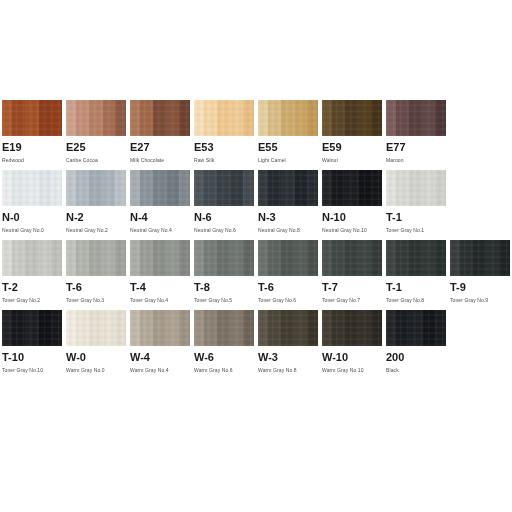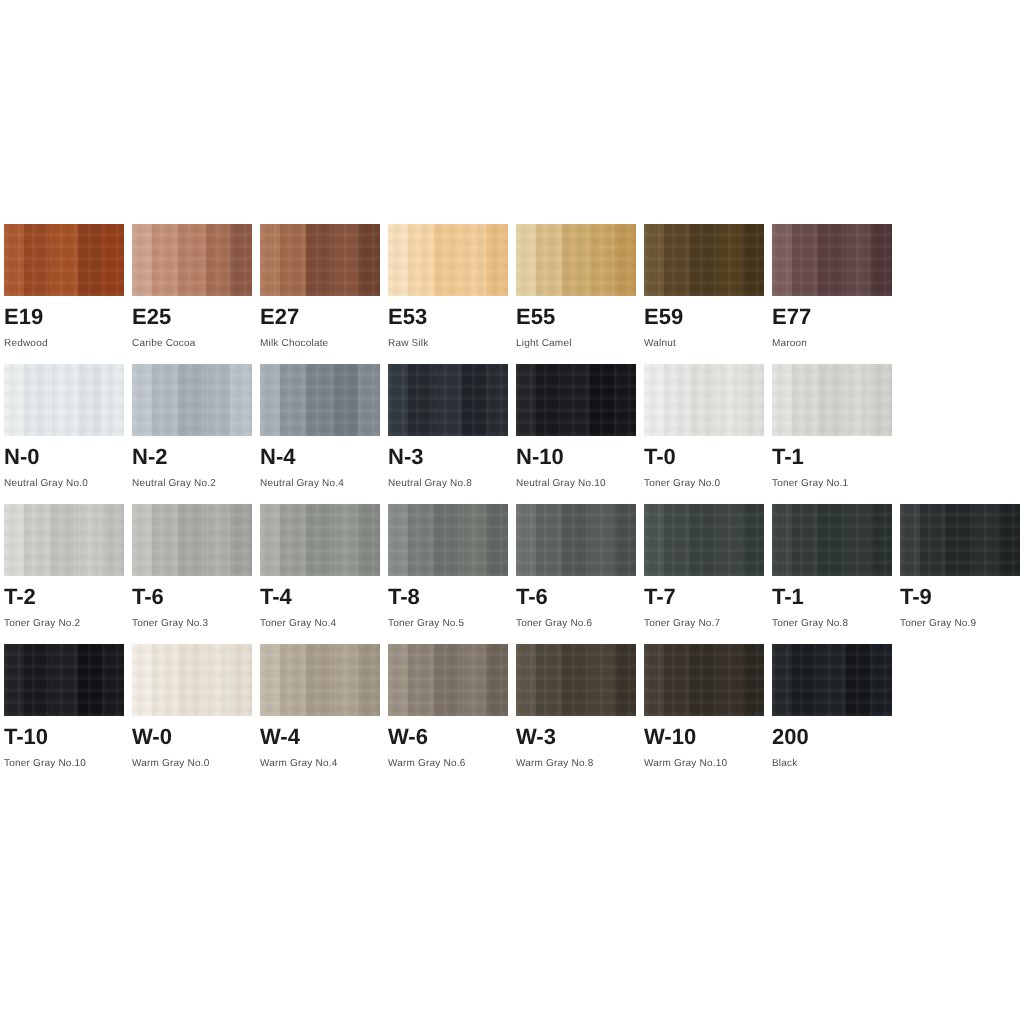--- a/index.html
+++ b/index.html
@@ -12,21 +12,21 @@
     width: 512px;
     height: 512px;
     font-family: "Liberation Sans", sans-serif;
     overflow: hidden;
     position: relative;
   }
 
   #swatch-sheet {
     position: absolute;
     left: 0;
-    top: 112px;
+    top: 100px;
     width: 456px;
   }
 
   .swatch-row {
     display: flex;
     flex-direction: row;
     width: 512px;
     height: 70px;
   }
 
@@ -217,20 +217,32 @@
           <div class="band b2" style="background: rgb(124, 133, 139);"></div>
           <div class="band b3" style="background: rgb(114, 124, 130);"></div>
           <div class="band b4" style="background: rgb(130, 139, 145);"></div>
           <div class="chip-texture"></div>
         </div>
         <div class="swatch-code">N-4</div>
         <div class="swatch-name">Neutral Gray No.4</div>
       </div>
       <div class="swatch-cell">
         <div class="swatch-chip">
+          <div class="band b0" style="background: rgb(79, 87, 92);"></div>
+          <div class="band b1" style="background: rgb(68, 76, 81);"></div>
+          <div class="band b2" style="background: rgb(58, 66, 71);"></div>
+          <div class="band b3" style="background: rgb(52, 60, 65);"></div>
+          <div class="band b4" style="background: rgb(68, 75, 80);"></div>
+          <div class="chip-texture"></div>
+        </div>
+        <div class="swatch-code">N-6</div>
+        <div class="swatch-name">Neutral Gray No.6</div>
+      </div>
+      <div class="swatch-cell">
+        <div class="swatch-chip">
           <div class="band b0" style="background: rgb(51, 58, 63);"></div>
           <div class="band b1" style="background: rgb(36, 42, 47);"></div>
           <div class="band b2" style="background: rgb(43, 49, 54);"></div>
           <div class="band b3" style="background: rgb(30, 36, 41);"></div>
           <div class="band b4" style="background: rgb(38, 44, 49);"></div>
           <div class="chip-texture"></div>
         </div>
         <div class="swatch-code">N-3</div>
         <div class="swatch-name">Neutral Gray No.8</div>
       </div>
@@ -241,32 +253,20 @@
           <div class="band b2" style="background: rgb(27, 29, 32);"></div>
           <div class="band b3" style="background: rgb(16, 18, 21);"></div>
           <div class="band b4" style="background: rgb(20, 22, 25);"></div>
           <div class="chip-texture"></div>
         </div>
         <div class="swatch-code">N-10</div>
         <div class="swatch-name">Neutral Gray No.10</div>
       </div>
       <div class="swatch-cell">
         <div class="swatch-chip">
-          <div class="band b0" style="background: rgb(238, 240, 238);"></div>
-          <div class="band b1" style="background: rgb(232, 234, 231);"></div>
-          <div class="band b2" style="background: rgb(226, 228, 224);"></div>
-          <div class="band b3" style="background: rgb(231, 233, 229);"></div>
-          <div class="band b4" style="background: rgb(224, 226, 222);"></div>
-          <div class="chip-texture"></div>
-        </div>
-        <div class="swatch-code">T-0</div>
-        <div class="swatch-name">Toner Gray No.0</div>
-      </div>
-      <div class="swatch-cell">
-        <div class="swatch-chip">
           <div class="band b0" style="background: rgb(228, 229, 224);"></div>
           <div class="band b1" style="background: rgb(220, 220, 215);"></div>
           <div class="band b2" style="background: rgb(213, 214, 208);"></div>
           <div class="band b3" style="background: rgb(218, 219, 213);"></div>
           <div class="band b4" style="background: rgb(210, 211, 205);"></div>
           <div class="chip-texture"></div>
         </div>
         <div class="swatch-code">T-1</div>
         <div class="swatch-name">Toner Gray No.1</div>
       </div>

